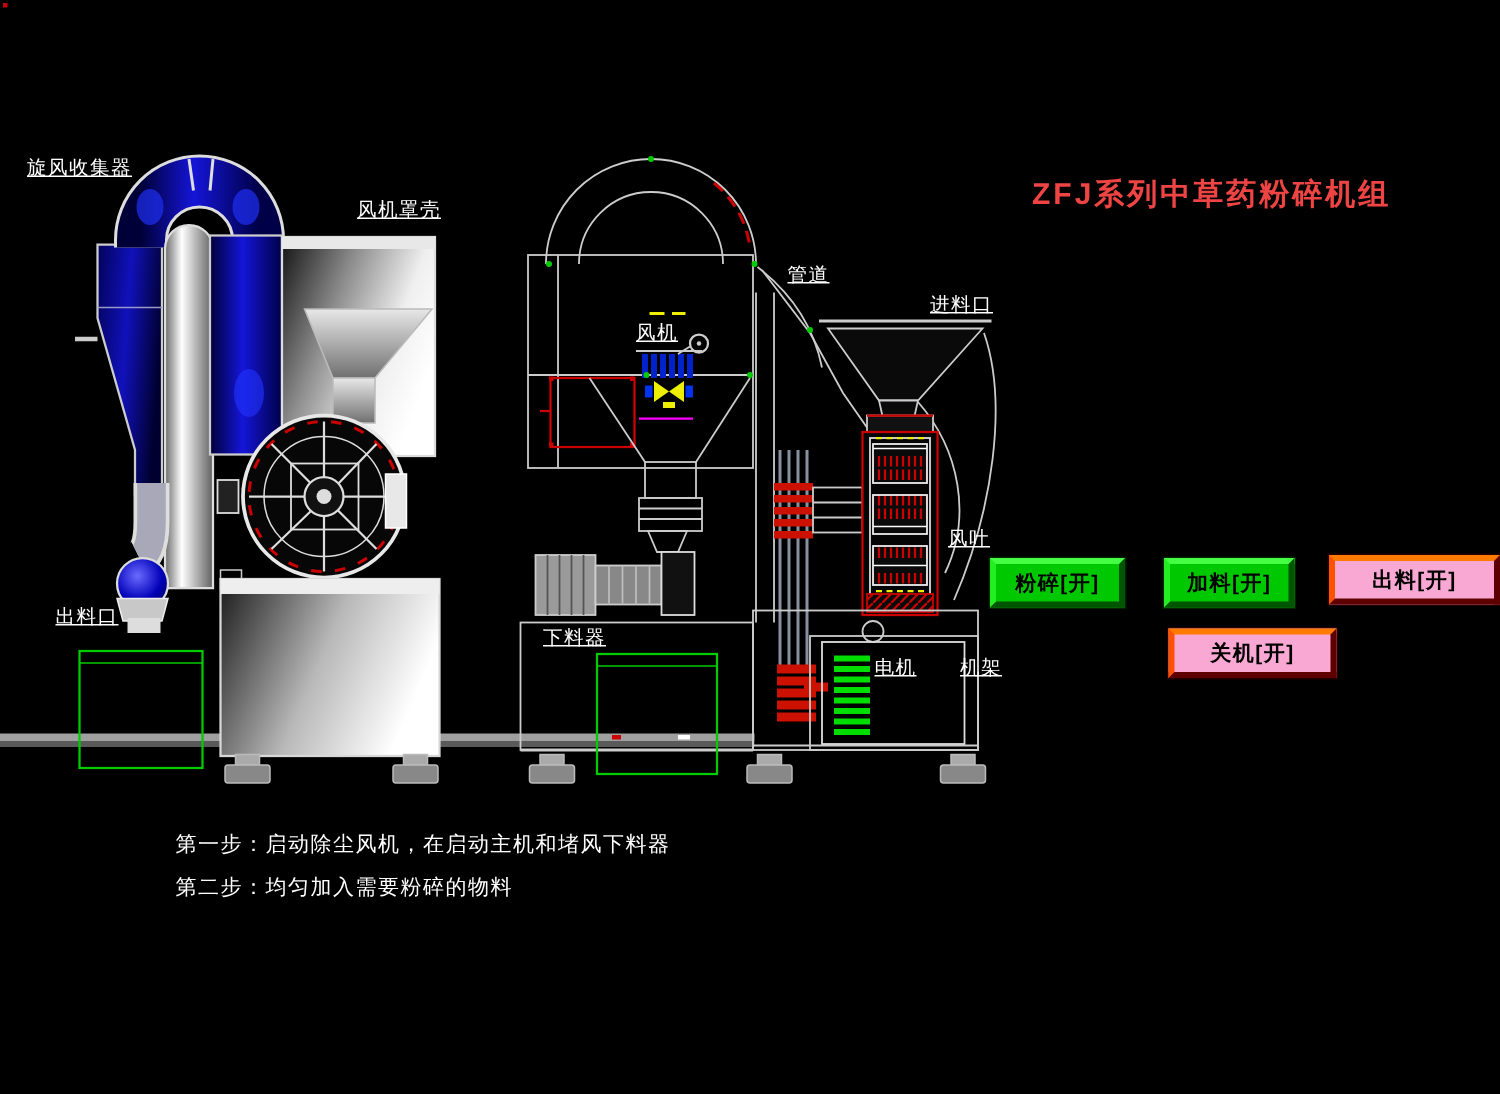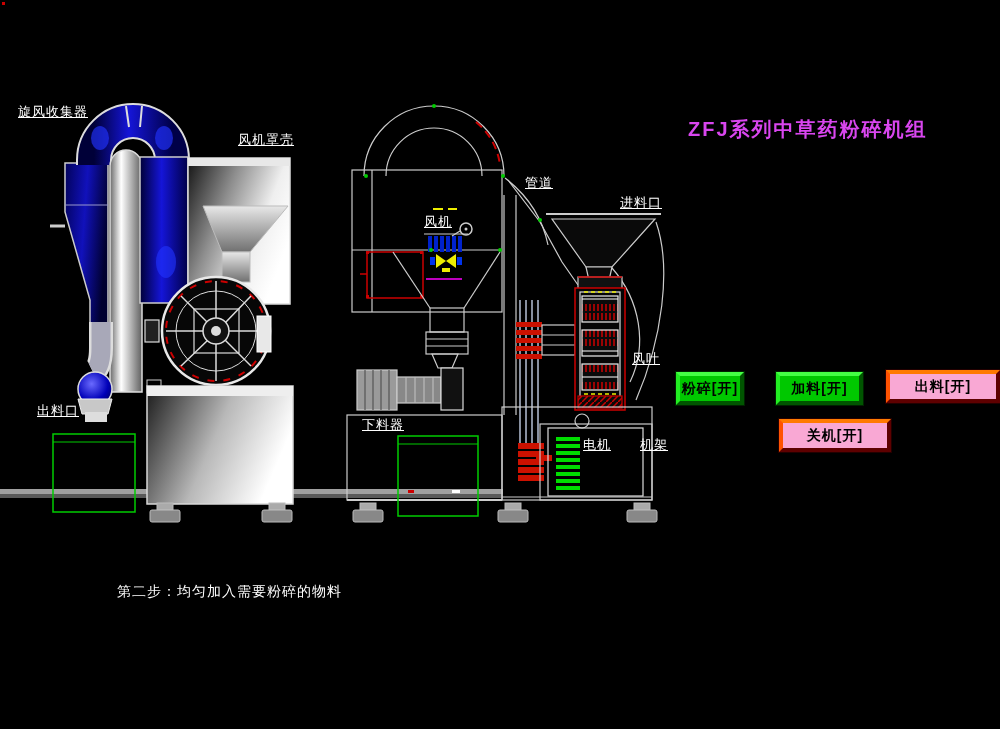--- a/index.html
+++ b/index.html
@@ -1,19 +1,19 @@
 <!DOCTYPE html>
 <html><head>
 <meta charset="utf-8">
 <style>
   html,body{margin:0;padding:0;background:#000;}
   #screen{position:relative;width:1000px;height:729px;background:#000;overflow:hidden;
           font-family:"Liberation Sans",sans-serif;}
   .lbl{position:absolute;color:#fff;font-size:13px;white-space:nowrap;letter-spacing:1px;text-decoration:underline;}
-  #title{position:absolute;left:688px;top:116px;color:#d946ef;font-size:20px;font-weight:bold;
+  #title{position:absolute;left:688px;top:116px;color:#ef4444;font-size:20px;font-weight:bold;
          letter-spacing:2px;white-space:nowrap;}
   .step{position:absolute;left:117px;color:#fff;font-size:14px;letter-spacing:1px;white-space:nowrap;}
   .btn{position:absolute;display:flex;align-items:center;justify-content:center;
        font-size:14px;font-weight:bold;color:#000;letter-spacing:1px;
        border-style:solid;border-width:4px;box-sizing:border-box;cursor:pointer;white-space:nowrap;}
   .btn.green{background:#00c800;border-color:#44ff44 #005500 #005500 #22ee22;box-shadow:0 0 0 1px #002200;}
   .btn.red{background:#f9a8d4;border-color:#ff7a00 #5e0000 #5e0000 #ff5200;box-shadow:0 0 0 1px #220000;}
   #diagram{position:absolute;left:0;top:0;}
   #red-dot{position:absolute;left:2px;top:2px;width:3px;height:3px;background:#cc0000;}
 </style>
@@ -319,20 +319,21 @@
   <div class="lbl" style="left:424px;top:213px">风机</div>
   <div class="lbl" style="left:620px;top:194px">进料口</div>
   <div class="lbl" style="left:632px;top:350px">风叶</div>
   <div class="lbl" style="left:640px;top:436px">机架</div>
   <div class="lbl" style="left:583px;top:436px">电机</div>
   <div class="lbl" style="left:362px;top:416px">下料器</div>
   <div class="lbl" style="left:37px;top:402px">出料口</div>
 
   <div id="title">ZFJ系列中草药粉碎机组</div>
 
-  <div class="btn green" style="left:676px;top:372px;width:68px;height:33px">粉碎[开]</div>
+  <div class="btn green" style="left:660px;top:372px;width:90px;height:33px">粉碎[开]</div>
   <div class="btn green" style="left:776px;top:372px;width:87px;height:33px">加料[开]</div>
   <div class="btn red" style="left:886px;top:370px;width:114px;height:33px">出料[开]</div>
   <div class="btn red" style="left:779px;top:419px;width:112px;height:33px">关机[开]</div>
 
+  <div class="step" style="top:554px">第一步：启动除尘风机，在启动主机和堵风下料器</div>
   <div class="step" style="top:583px">第二步：均匀加入需要粉碎的物料</div>
 
 </div>
 
 </body></html>

